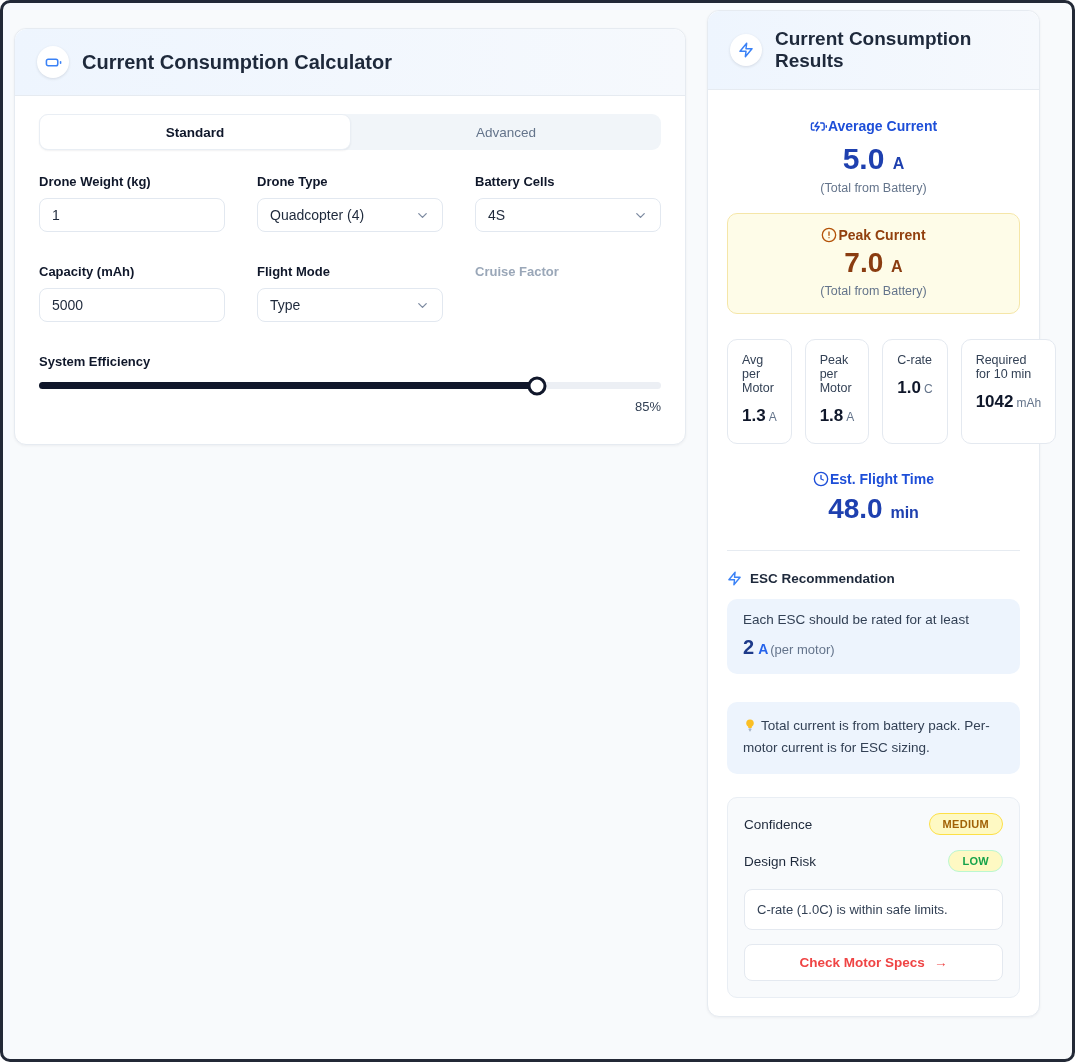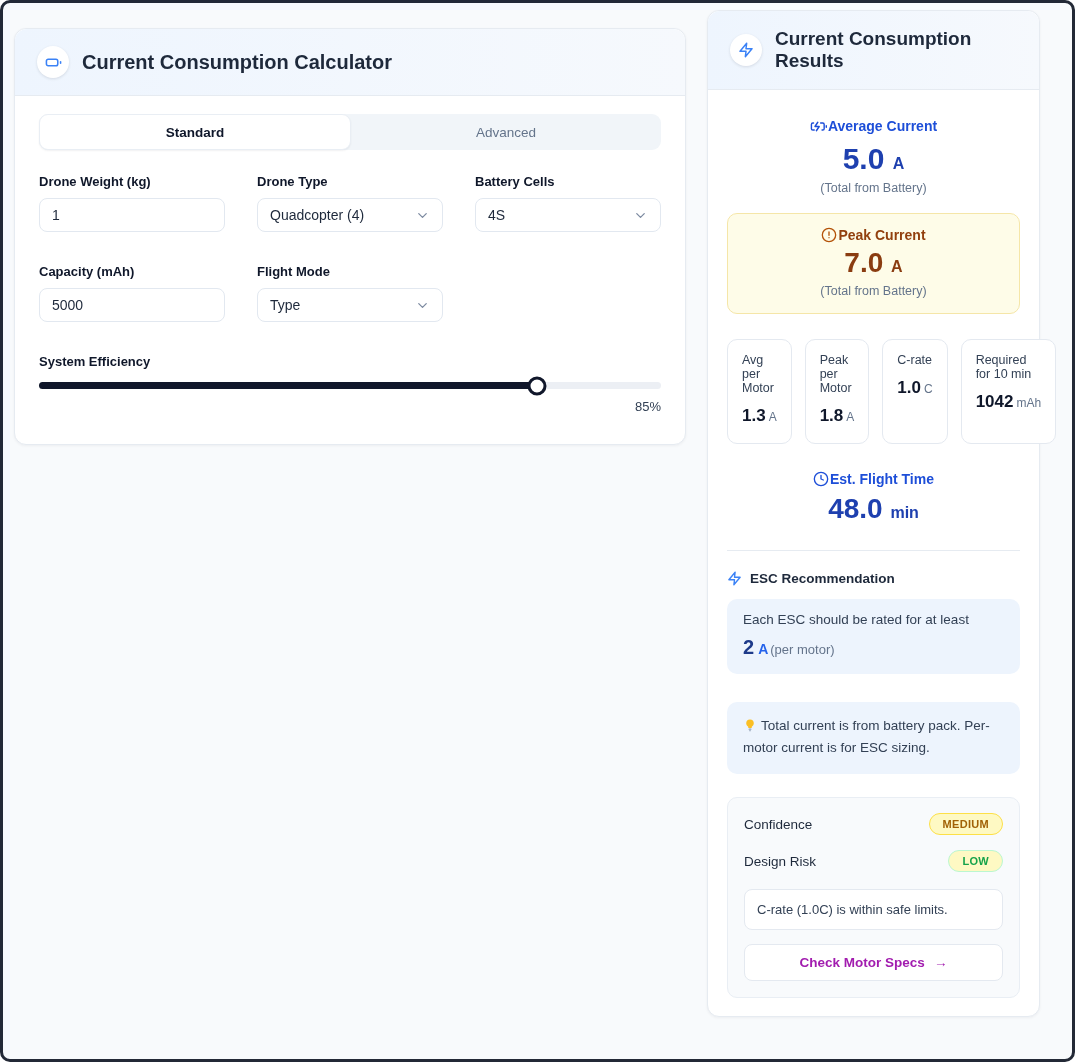--- a/index.html
+++ b/index.html
@@ -83,21 +83,21 @@
                      border-radius:10px; padding:15px 16px 16px; }
   .conf-row { display:flex; align-items:center; justify-content:space-between; margin-bottom:15px; }
   .conf-label { font-size:13.5px; color:#1e293b; font-weight:500; }
   .badge { font-size:11px; font-weight:700; padding:4px 13px; border-radius:999px;
            border:1px solid transparent; letter-spacing:.3px; }
   .msg-box { background:#fff; border:1px solid #e4e9f0; border-radius:8px; padding:12px;
              font-size:13px; color:#334155; margin-top:17px; }
   .specs-btn { margin-top:14px; width:100%; background:#fff; border:1px solid #e4e9f0;
                border-radius:8px; padding:10px 0; display:flex; align-items:center;
                justify-content:center; gap:9px; font-size:13.5px; font-weight:700;
-               color:#a21caf; font-family:inherit; cursor:pointer; }
+               color:#ef4444; font-family:inherit; cursor:pointer; }
   svg { display:block; }
 </style>
 </head>
 <body>
 
 <div class="frame">
   <div class="layout">
 
     <section class="card calc-card">
       <div class="card-header">
@@ -155,20 +155,21 @@
             <label class="field-label">Flight Mode</label>
             <div class="select">
               <span>Type</span>
               <svg class="chevron" viewBox="0 0 24 24" fill="none" stroke="#7c8aa0" stroke-width="2" stroke-linecap="round" stroke-linejoin="round">
                   <polyline points="6 9 12 15 18 9"></polyline>
                 </svg>
             </div>
           </div>
 
           <div>
+            <label class="field-label disabled">Cruise Factor</label>
           </div>
 
           <div class="efficiency">
             <label class="field-label">System Efficiency</label>
             <div class="slider-track">
               <div class="slider-fill" style="width: 80%; background: rgb(16, 23, 42);"></div>
               <div class="slider-thumb" style="left: 80%; border-color: rgb(16, 23, 42);"></div>
             </div>
             <div class="efficiency-value">85%</div>
           </div>

